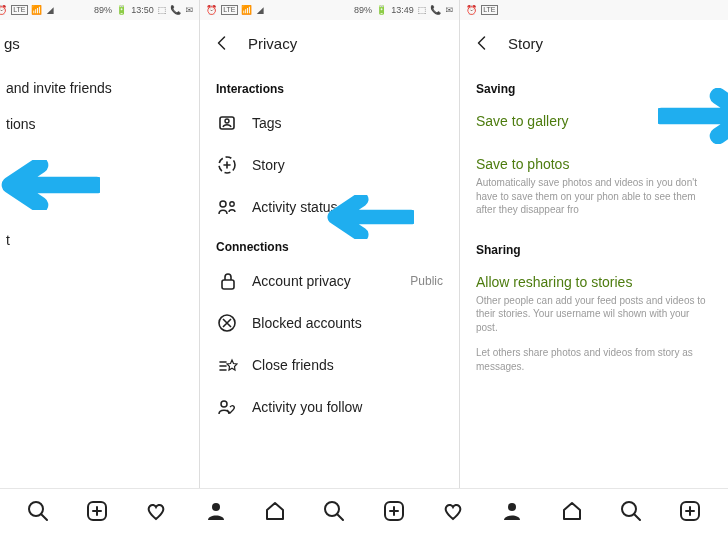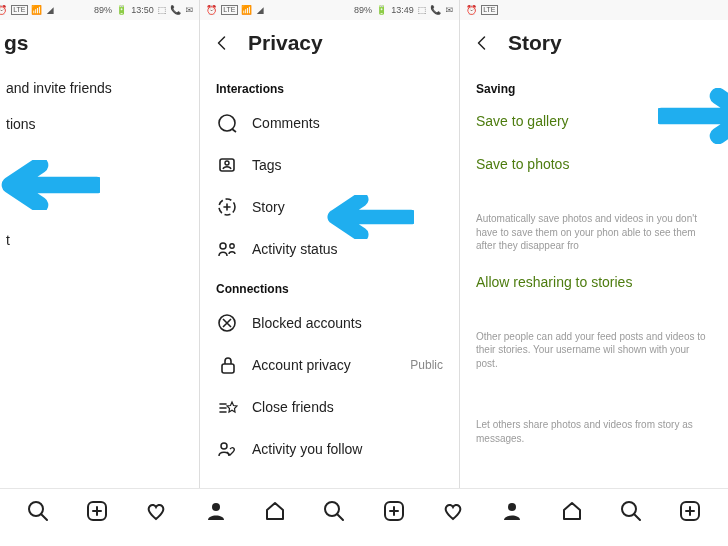--- a/index.html
+++ b/index.html
@@ -45,21 +45,21 @@
 
   .titlebar {
     height: 46px;
     display: flex;
     align-items: center;
     gap: 16px;
     padding: 0 14px;
     background: #fff;
   }
   .titlebar .back { width: 18px; height: 18px; }
-  .titlebar h1 { font-size: 21px; font-weight: 700; }
+  .titlebar h1 { font-size: 15px; font-weight: 400; }
 
   .content { flex: 1; overflow: hidden; padding: 4px 0; }
 
   .section-header {
     font-size: 12px;
     font-weight: 700;
     padding: 12px 16px 6px;
     color: #111;
   }
 
@@ -77,21 +77,20 @@
   .setting-row {
     padding: 11px 16px 2px;
     font-size: 14px;
     color: #4d7c0f;
   }
   .desc {
     padding: 2px 16px 10px;
     font-size: 10px;
     color: #9b9b9b;
     line-height: 1.35;
-    margin-top: 36px;
   }
 
   .bottombar {
     position: absolute;
     bottom: 14px;
     left: 0;
     width: 728px;
     height: 44px;
     background: #fff;
     border-top: 1px solid #e6e6e6;
@@ -238,55 +237,49 @@
     <div class="titlebar">
       <svg class="back" viewBox="0 0 24 24">
           <use href="#i-back"></use>
         </svg>
       <h1>Privacy</h1>
     </div>
     <div class="content">
       <div class="section-header">Interactions</div>
       <div class="menu-item">
         <svg class="micon" viewBox="0 0 22 22">
-            <use href="#i-comment"></use>
-          </svg>
-        <span>Comments</span>
-      </div>
-      <div class="menu-item">
-        <svg class="micon" viewBox="0 0 22 22">
             <use href="#i-tags"></use>
           </svg>
         <span>Tags</span>
       </div>
       <div class="menu-item">
         <svg class="micon" viewBox="0 0 22 22">
             <use href="#i-story"></use>
           </svg>
         <span>Story</span>
       </div>
       <div class="menu-item">
         <svg class="micon" viewBox="0 0 22 22">
             <use href="#i-activity"></use>
           </svg>
         <span>Activity status</span>
       </div>
       <div class="section-header">Connections</div>
-      <div class="menu-item">
-        <svg class="micon" viewBox="0 0 22 22">
-            <use href="#i-blocked"></use>
-          </svg>
-        <span>Blocked accounts</span>
-      </div>
       <div class="menu-item">
         <svg class="micon" viewBox="0 0 22 22">
             <use href="#i-lock"></use>
           </svg>
         <span>Account privacy</span>
         <span class="trail">Public</span>
+      </div>
+      <div class="menu-item">
+        <svg class="micon" viewBox="0 0 22 22">
+            <use href="#i-blocked"></use>
+          </svg>
+        <span>Blocked accounts</span>
       </div>
       <div class="menu-item">
         <svg class="micon" viewBox="0 0 22 22">
             <use href="#i-closefriends"></use>
           </svg>
         <span>Close friends</span>
       </div>
       <div class="menu-item">
         <svg class="micon" viewBox="0 0 22 22">
             <use href="#i-follow"></use>
@@ -313,20 +306,21 @@
           <use href="#i-back"></use>
         </svg>
       <h1>Story</h1>
     </div>
     <div class="content">
       <div class="section-header">Saving</div>
       <div class="setting-row">Save to gallery</div>
       <div style="height:14px"></div>
       <div class="setting-row">Save to photos</div>
       <div class="desc">Automatically save photos and videos in you don't have to save them on your phon able to see them after they disappear fro</div>
+      <div class="section-header" style="padding-top:16px">Sharing</div>
       <div class="setting-row">Allow resharing to stories</div>
       <div class="desc">Other people can add your feed posts and videos to their stories. Your username wil shown with your post.</div>
       <div class="desc">Let others share photos and videos from story as messages.</div>
     </div>
     <div class="arrow" style="right:-30px; top:88px; transform:scaleX(-1)">
       <svg width="100" height="56" viewBox="0 0 60 28">
           <use href="#i-arrow"></use>
         </svg>
     </div>
   </div>

